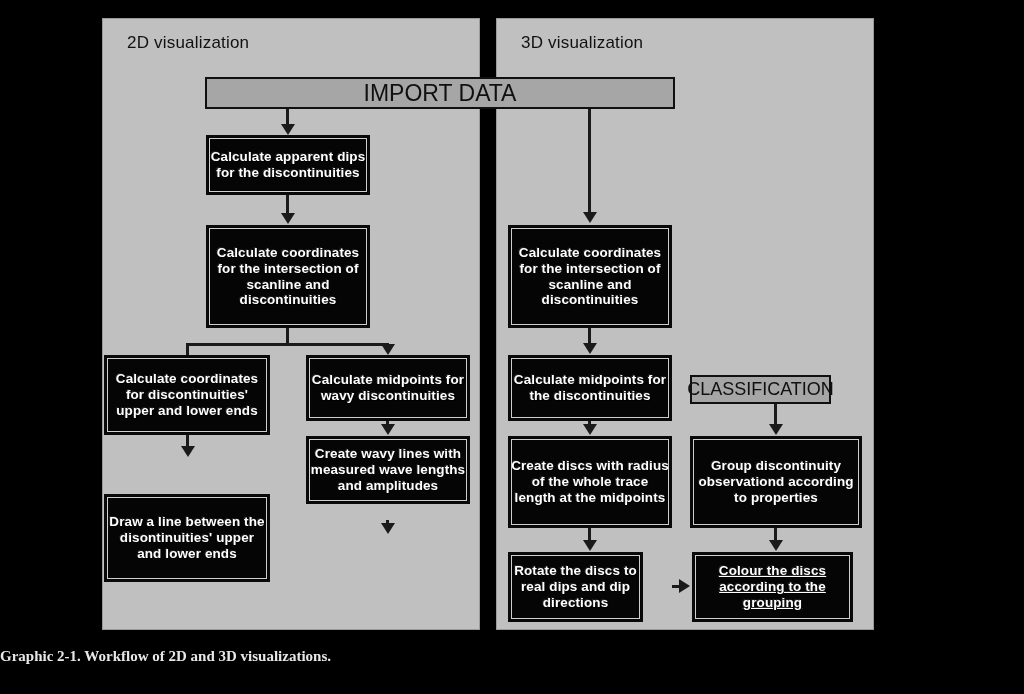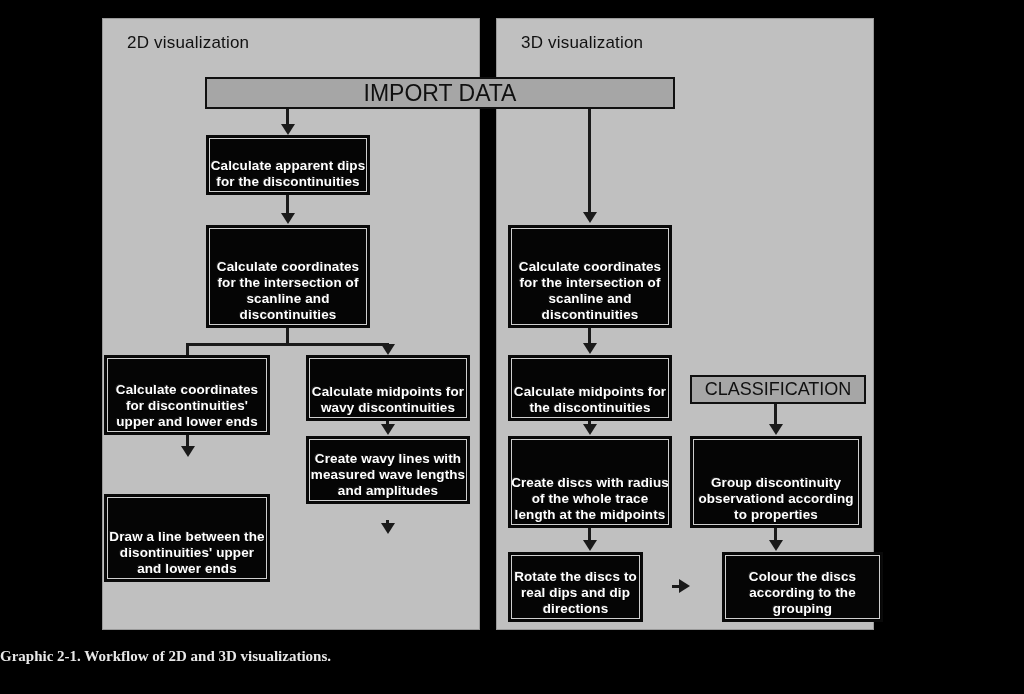--- a/index.html
+++ b/index.html
@@ -54,32 +54,32 @@
     justify-content: center;
     color: #101010;
     text-align: center;
     line-height: 1.05;
   }
   #import-data {
     left: 205px; top: 77px; width: 470px; height: 32px;
     font-size: 23px;
   }
   #classification {
-    left: 690px; top: 375px; width: 176px; height: 29px;
+    left: 690px; top: 375px; width: 141px; height: 29px;
     font-size: 18px;
   }
 
   
   .bbox {
     position: absolute;
     background: #050505;
     border: 2px solid #0a0a0a;
     box-sizing: border-box;
     display: flex;
-    align-items: flex-end;
+    align-items: center;
     justify-content: center;
     text-align: center;
     color: #ffffff;
     font-size: 13.5px;
     font-weight: bold;
     line-height: 1.18;
     padding: 3px 1px;
     letter-spacing: .1px;
     text-shadow:
        0 0 1px #000,
@@ -98,21 +98,21 @@
   #b-2d-mid-1 { left: 306px; top: 355px; width: 164px; height: 66px; }
   #b-2d-mid-2 { left: 306px; top: 436px; width: 164px; height: 68px; }
   #b-2d-mid-3 { left: 306px; top: 535px; width: 164px; height: 89px; }
 
   
   #b-3d-1 { left: 508px; top: 225px; width: 164px; height: 103px; }
   #b-3d-2 { left: 508px; top: 355px; width: 164px; height: 66px; }
   #b-3d-3 { left: 508px; top: 436px; width: 164px; height: 92px; }
   #b-3d-4 { left: 508px; top: 552px; width: 135px; height: 70px; }
   #b-3d-r1 { left: 690px; top: 436px; width: 172px; height: 92px; }
-  #b-3d-r2 { left: 722px; top: 552px; width: 161px; height: 70px; }
+  #b-3d-r2 { left: 692px; top: 552px; width: 161px; height: 70px; text-decoration: underline; }
 
   
   .conn {
     position: absolute;
     background: #1a1a1a;
   }
   .vline { width: 3px; }
   .hline { height: 3px; }
 
   .arrow-down {

